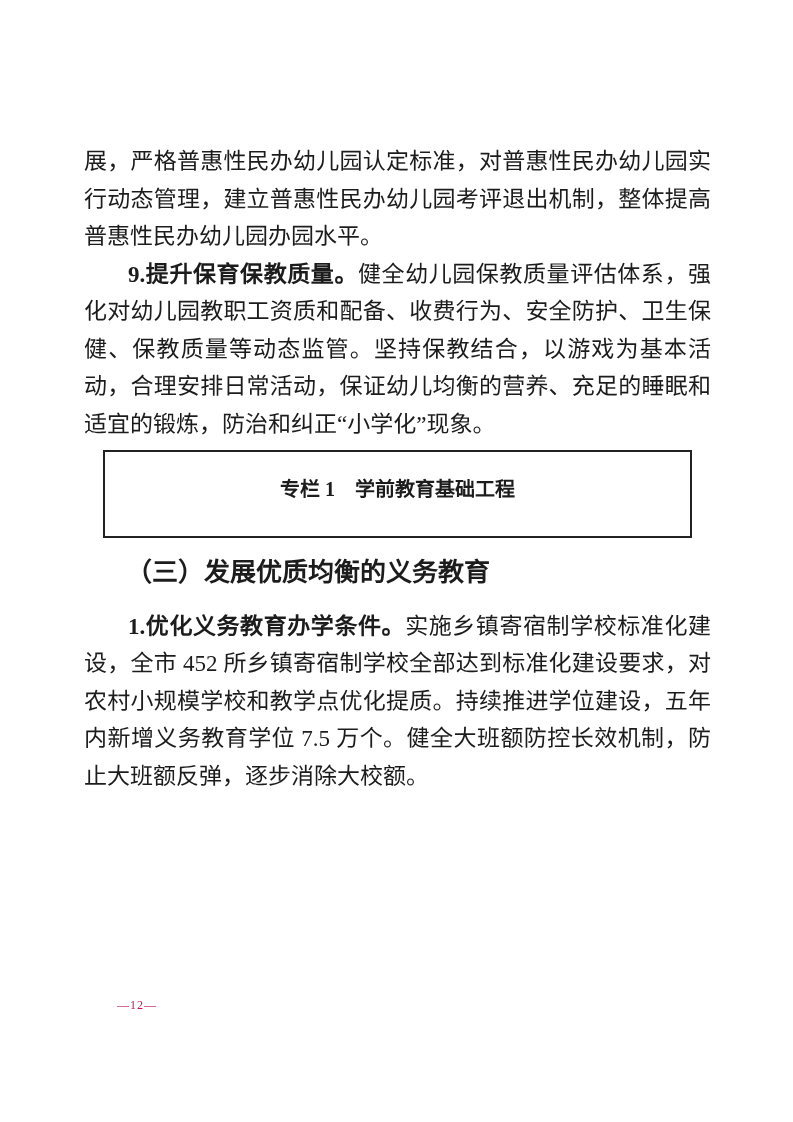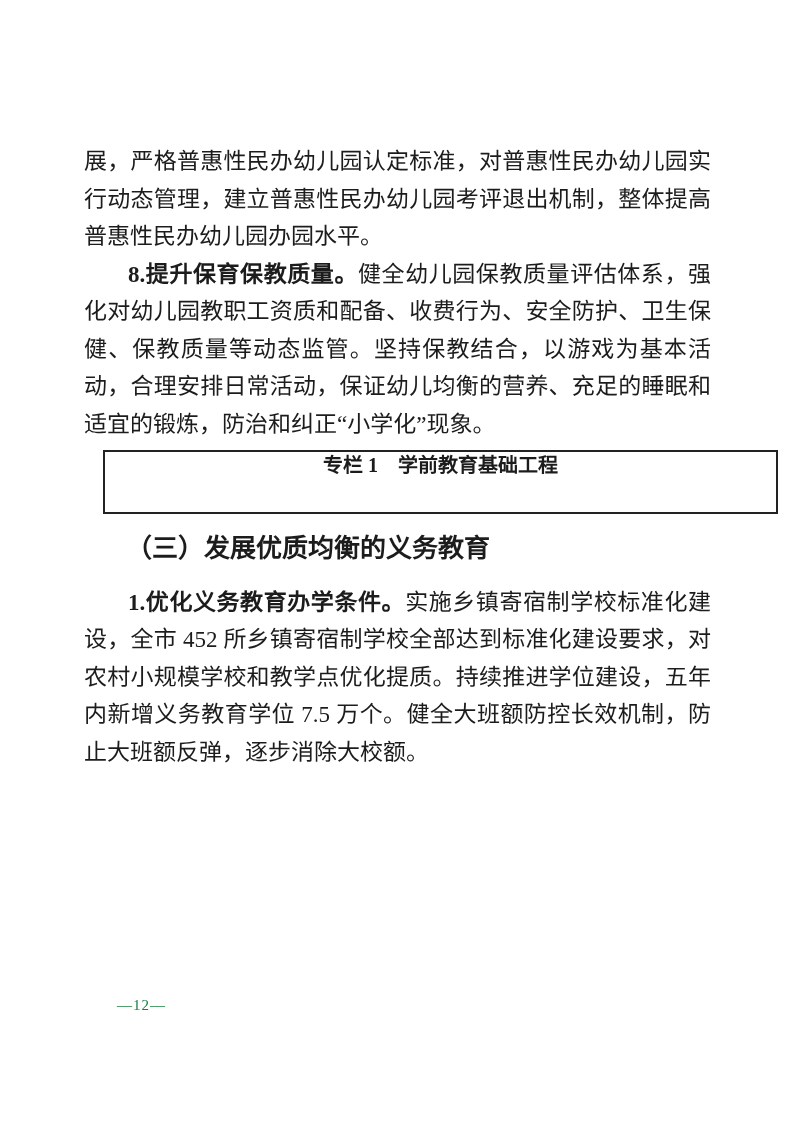--- a/index.html
+++ b/index.html
@@ -39,59 +39,59 @@
   }
   .section-heading {
     margin: 16px;
     font-size: 26px;
     font-weight: bold;
     text-indent: 26px;
     line-height: 37.5px;
   }
   .column-box {
     box-sizing: border-box;
-    width: 675px;
+    width: 589px;
     margin: 7px 0 16px 19px;
     border: 2px solid #222222;
-    padding: 0 11px 14px 11px;
+    padding: 24px 11px 14px 11px;
   }
   .column-box-title {
     margin: 0 0 20px 0;
     font-size: 20px;
     font-weight: bold;
     text-align: center;
     line-height: 26px;
   }
   .column-box-body {
     margin: 0;
     font-size: 19px;
     line-height: 27px;
     text-indent: 38px;
     text-align: justify;
     text-justify: inter-ideograph;
   }
   .page-number {
     position: absolute;
     left: 117px;
     top: 994px;
-    font-size: 15px;
+    font-size: 12px;
     line-height: 22px;
     letter-spacing: 1px;
-    color: #15803d;
+    color: #be185d;
   }
 </style>
 </head>
 <body>
 
 <div class="page">
   <div class="content">
 
     <p class="para no-indent">展，严格普惠性民办幼儿园认定标准，对普惠性民办幼儿园实行动态管理，建立普惠性民办幼儿园考评退出机制，整体提高普惠性民办幼儿园办园水平。</p>
 
-    <p class="para"><span class="lead">8.提升保育保教质量。</span><span>健全幼儿园保教质量评估体系，强化对幼儿园教职工资质和配备、收费行为、安全防护、卫生保健、保教质量等动态监管。坚持保教结合，以游戏为基本活动，合理安排日常活动，保证幼儿均衡的营养、充足的睡眠和适宜的锻炼，防治和纠正“小学化”现象。</span></p>
+    <p class="para"><span class="lead">9.提升保育保教质量。</span><span>健全幼儿园保教质量评估体系，强化对幼儿园教职工资质和配备、收费行为、安全防护、卫生保健、保教质量等动态监管。坚持保教结合，以游戏为基本活动，合理安排日常活动，保证幼儿均衡的营养、充足的睡眠和适宜的锻炼，防治和纠正“小学化”现象。</span></p>
 
     <div class="column-box">
       <div class="column-box-title">专栏 1　学前教育基础工程</div>
     </div>
 
     <h3 class="section-heading">（三）发展优质均衡的义务教育</h3>
 
     <p class="para"><span class="lead">1.优化义务教育办学条件。</span><span>实施乡镇寄宿制学校标准化建设，全市 452 所乡镇寄宿制学校全部达到标准化建设要求，对农村小规模学校和教学点优化提质。持续推进学位建设，五年内新增义务教育学位 7.5 万个。健全大班额防控长效机制，防止大班额反弹，逐步消除大校额。</span></p>
 
 

